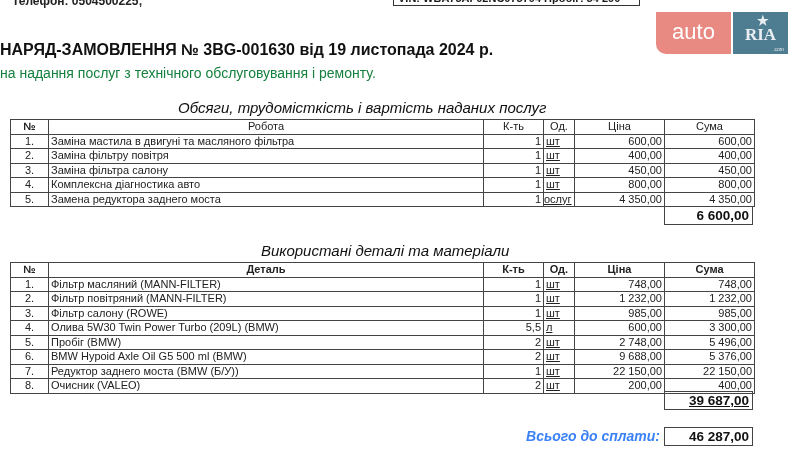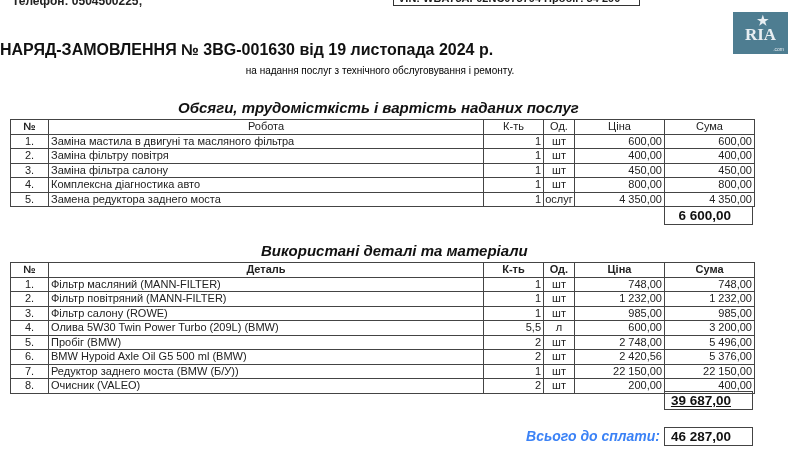--- a/index.html
+++ b/index.html
@@ -4,44 +4,45 @@
 <style>
   html, body { margin:0; padding:0; }
   body {
     width:800px; height:455px; overflow:hidden; background:#ffffff;
     font-family:"Liberation Sans", sans-serif; color:#1a1a1a; position:relative;
   }
   .abs { position:absolute; }
   .top-line { left:12px; top:-6px; font-size:12px; font-weight:bold; color:#222; white-space:nowrap; }
   .vin-box { left:393px; top:-8px; width:247px; height:14px; border:1px solid #333; border-top:none; font-size:11px; font-weight:bold; padding-left:4px; box-sizing:border-box; line-height:12px; white-space:nowrap; overflow:hidden; }
   .title { left:0; width:760px; top:41px; text-align:left; font-size:16px; font-weight:bold; color:#111; }
-  .subtitle { left:0; width:760px; top:65px; text-align:center; font-size:10px; color:#000000; }
+  .subtitle { left:0; width:760px; top:65px; font-size:14px; color:#15803d; }
   .logo { left:656px; top:12px; width:132px; height:42px; }
   .logo-auto { position:absolute; left:0; top:0; width:75px; height:42px; background:#e98a82; border-bottom-left-radius:10px; color:#fff; font-size:22px; line-height:40px; text-align:center; }
   .logo-ria { position:absolute; left:77px; top:0; width:55px; height:42px; background:#4e7d91; color:#e8eef2; font-family:"Liberation Serif", serif; font-weight:bold; font-size:17px; text-align:center; line-height:46px; }
   .logo-ria .star { position:absolute; left:24px; top:2px; font-size:13px; line-height:13px; color:#e8eef2; }
   .logo-ria .com { position:absolute; right:4px; bottom:2px; font-size:5px; line-height:5px; font-family:"Liberation Sans", sans-serif; font-weight:normal; }
-  .section-title { font-size:15px; font-weight:bold; font-style:italic; color:#111; white-space:nowrap; }
+  .section-title { font-size:15px; font-weight:normal; font-style:italic; color:#111; white-space:nowrap; }
   table.grid { position:absolute; left:10px; border-collapse:collapse; font-size:11px; color:#222; table-layout:fixed; }
   table.grid th, table.grid td { border:1px solid #444; padding:0 2px; height:13.5px; line-height:13px; white-space:nowrap; overflow:hidden; }
   table.grid th { font-weight:normal; text-align:center; }
   table.grid.parts th { font-weight:bold; }
   td.num { text-align:center; }
   td.r { text-align:right; }
-  td.c { text-align:center; }
-  .total-box { position:absolute; left:664px; width:89px; height:19px; border:1px solid #444; box-sizing:border-box; text-align:right; font-weight:bold; font-size:13.5px; line-height:18px; padding-right:21px; color:#111; }
+  td.c { text-align:left;text-decoration:underline; }
+  .total-box { position:absolute; left:664px; width:89px; height:19px; border:1px solid #444; box-sizing:border-box; text-align:right; font-weight:bold; font-size:13.5px; line-height:18px; padding-right:3px; color:#111; }
   .grand-label { position:absolute; right:140px; top:428px; font-size:14px; font-weight:bold; font-style:italic; color:#3b82f6; }
 </style>
 </head>
 <body>
 
 <div class="abs top-line">Телефон: 0504500225;</div>
 <div class="abs vin-box">VIN: WBA75AF02NC075794 Пробіг: 54 290</div>
 
 <div class="abs logo">
+  <div class="logo-auto">auto</div>
   <div class="logo-ria">
     <span class="star">★</span>
     <span>RIA</span>
     <span class="com">.com</span>
   </div>
 </div>
 
 <div class="abs title">НАРЯД-ЗАМОВЛЕННЯ № 3BG-001630 від 19 листопада 2024 р.</div>
 <div class="abs subtitle">на надання послуг з технічного обслуговування і ремонту.</div>
 
@@ -157,36 +158,36 @@
       <td class="c">шт</td>
       <td class="r">985,00</td>
       <td class="r">985,00</td>
     </tr>
     <tr>
       <td class="num">4.</td>
       <td>Олива 5W30 Twin Power Turbo (209L) (BMW)</td>
       <td class="r">5,5</td>
       <td class="c">л</td>
       <td class="r">600,00</td>
-      <td class="r">3 200,00</td>
+      <td class="r">3 300,00</td>
     </tr>
     <tr>
       <td class="num">5.</td>
       <td>Пробіг (BMW)</td>
       <td class="r">2</td>
       <td class="c">шт</td>
       <td class="r">2 748,00</td>
       <td class="r">5 496,00</td>
     </tr>
     <tr>
       <td class="num">6.</td>
       <td>BMW Hypoid Axle Oil G5 500 ml (BMW)</td>
       <td class="r">2</td>
       <td class="c">шт</td>
-      <td class="r">2 420,56</td>
+      <td class="r">9 688,00</td>
       <td class="r">5 376,00</td>
     </tr>
     <tr>
       <td class="num">7.</td>
       <td>Редуктор заднего моста (BMW (Б/У))</td>
       <td class="r">1</td>
       <td class="c">шт</td>
       <td class="r">22 150,00</td>
       <td class="r">22 150,00</td>
     </tr>

